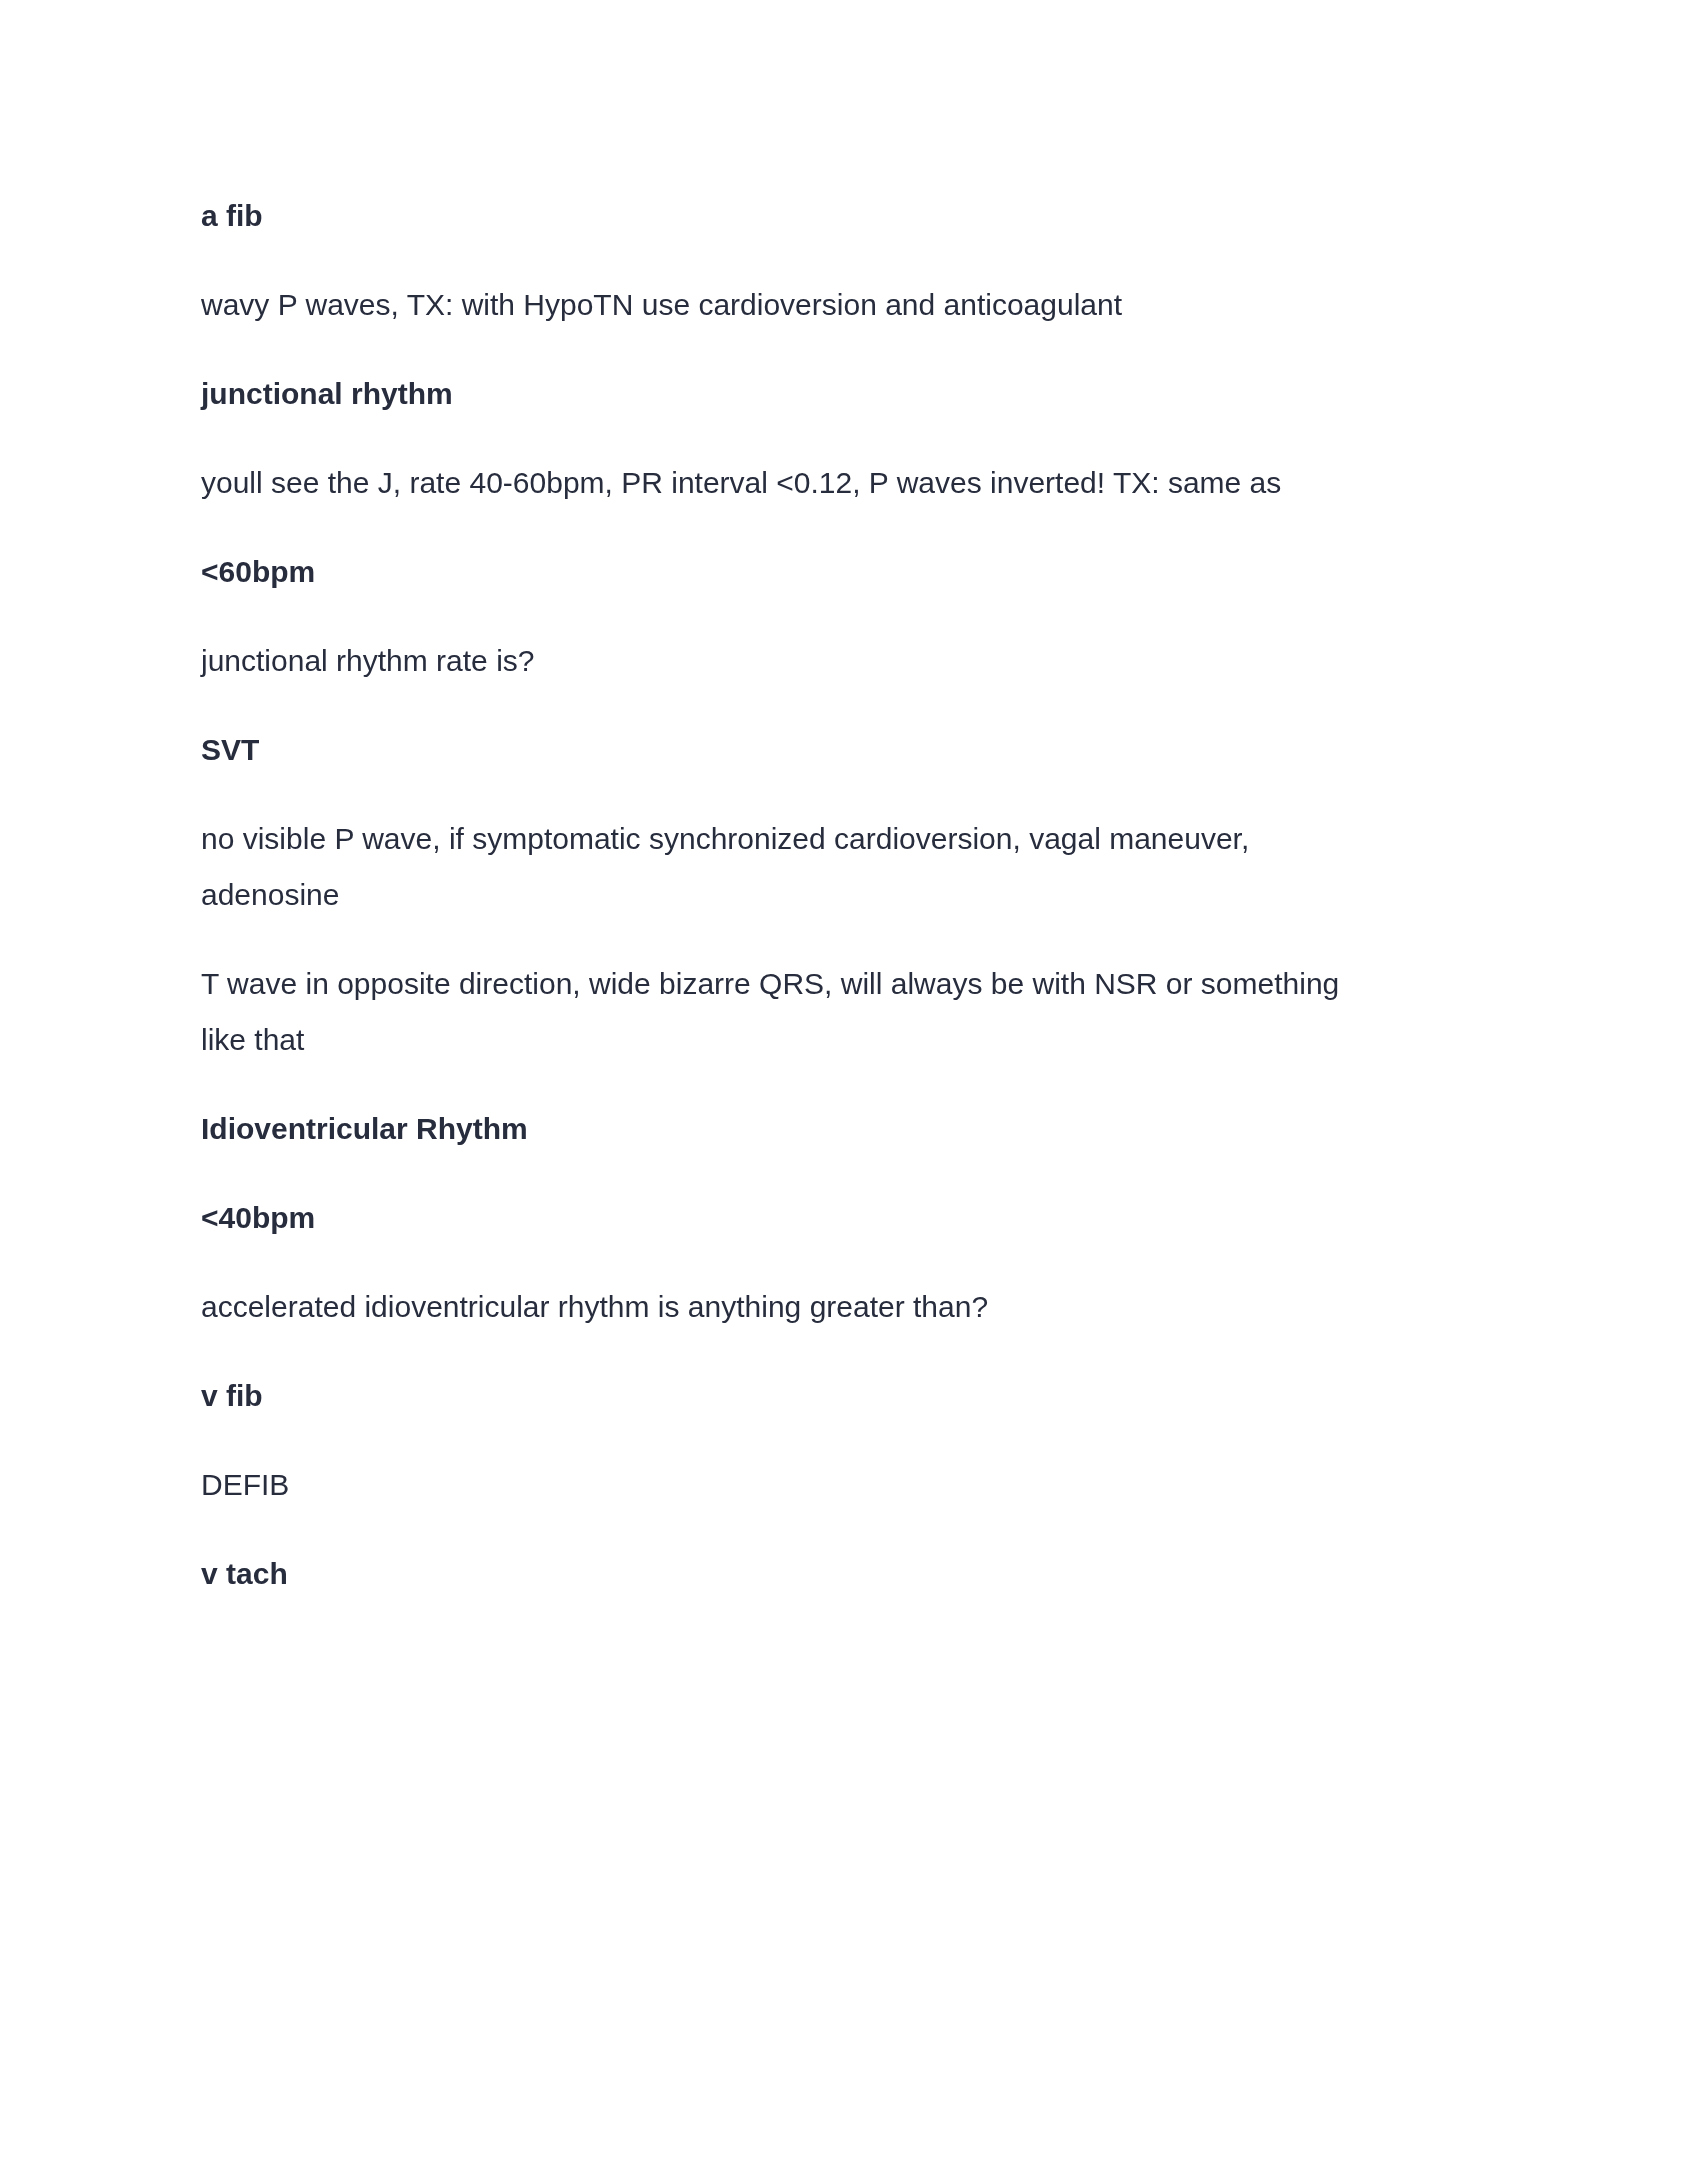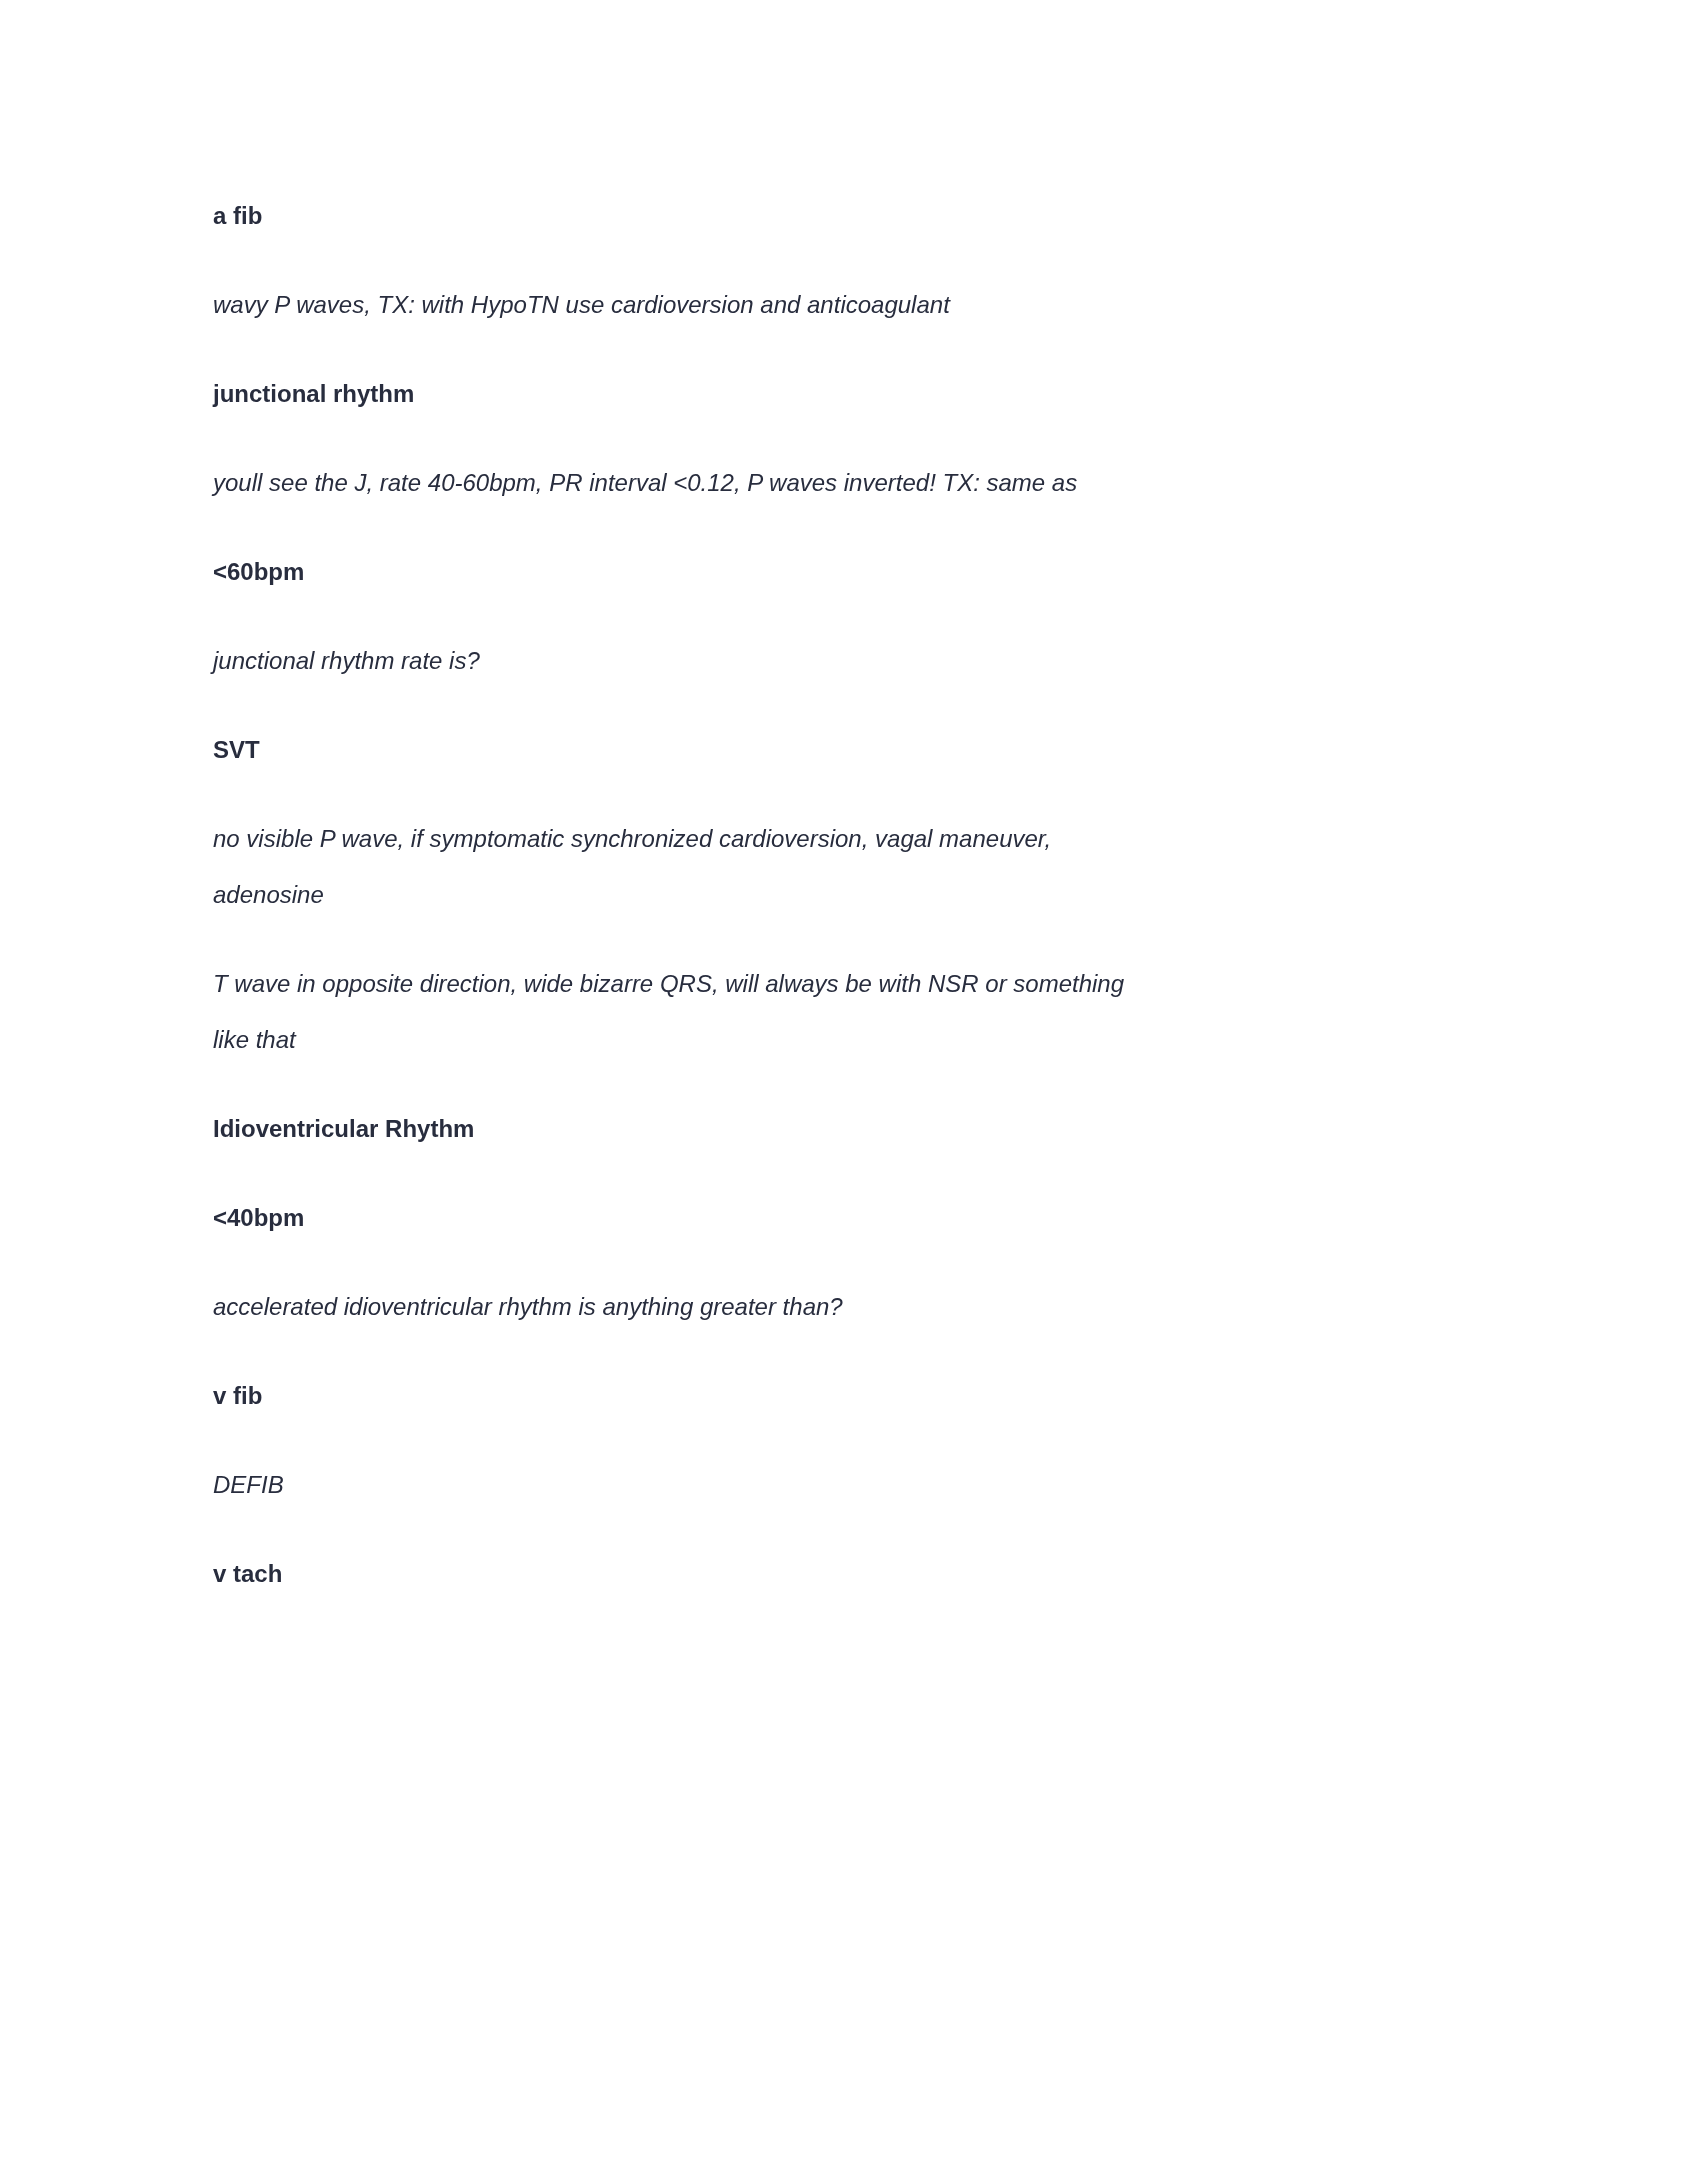--- a/index.html
+++ b/index.html
@@ -15,31 +15,30 @@
       font-family: "Liberation Sans", sans-serif;
       color: #282d3e;
     }
     .page {
       position: absolute;
       left: 197px;
       top: 188px;
       width: 1287px;
     }
     .entry {
-      margin: 0 0 33px 16px;
-      font-size: 24px;
+      margin: 0 0 33px 4px;
+      font-size: 30px;
       line-height: 56px;
       white-space: nowrap;
     }
     .term {
       font-weight: bold;
     }
     .def {
       font-weight: normal;
-      font-style: italic;
     }
     .line {
       display: block;
       height: 56px;
     }
   </style>
 </head>
 <body>
 
 <div class="page">

